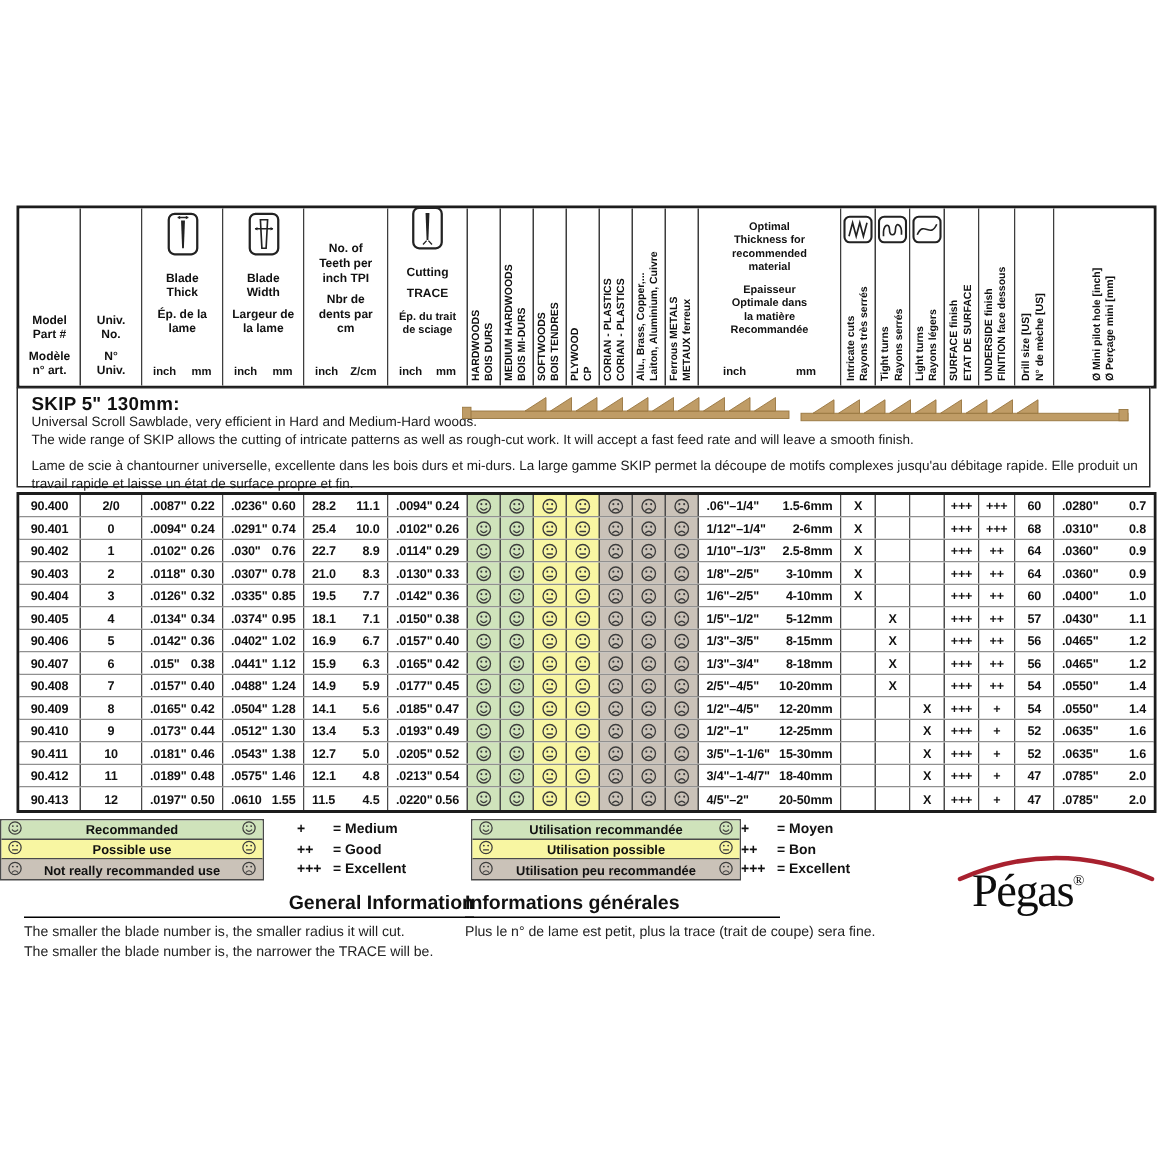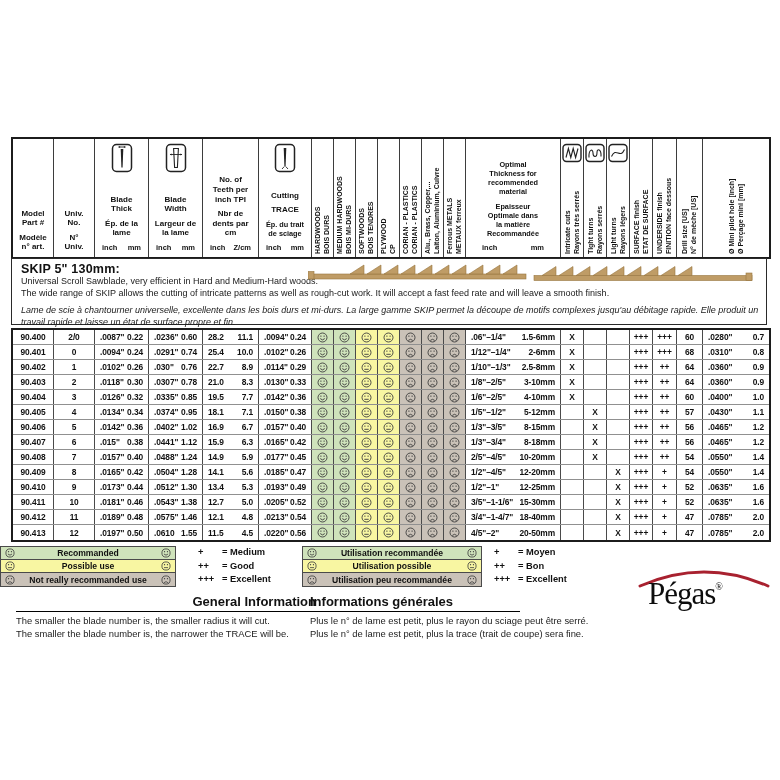--- a/index.html
+++ b/index.html
@@ -11,44 +11,44 @@
   .hcol{border-right:1px solid #3d3d3d;height:100%;box-sizing:border-box;display:flex;flex-direction:column;align-items:center;background:#fff;}
   .htable > .hcol:last-child, #right-cols > .hcol:last-child{border-right:none;}
   .hgroup{display:flex;height:100%;}
   .c-model{width:41px}.c-univ{width:41px}.c-thick{width:54px}.c-width{width:54px}.c-tpi{width:56px}.c-trace{width:53px}
   .c-mat{width:22px}.c-opt{width:95px}.c-turn{width:23px}.c-fin{width:23px}.c-under{width:24px}.c-drill{width:26px}.c-pilot{width:66px}
   .hc{justify-content:flex-end;gap:5px;padding-bottom:5px;text-align:center;}
   .hlab{font-size:8px;font-weight:bold;line-height:1.2;}
   .hlab-sm{font-size:7.3px;font-weight:bold;line-height:1.25;}
   .pre{white-space:pre-line;}
   .hicon{margin-top:4px;margin-bottom:auto;}
-  .units{display:flex;justify-content:space-between;width:100%;padding:0 7px;box-sizing:border-box;font-size:7.5px;font-weight:bold;}
+  .units{display:flex;justify-content:space-between;width:100%;padding:0 7px;box-sizing:border-box;font-size:7.5px;font-weight:bold;margin-top:14px;}
   .units i,.pair i,.mark-sym{font-style:normal;}
   .vtext{writing-mode:vertical-rl;transform:rotate(180deg);white-space:pre-line;font-size:7px;font-weight:bold;line-height:1.3;flex:1;padding:3px 0;box-sizing:border-box;text-align:left;}
   .turn-icon{margin-top:3px;height:22px;display:flex;align-items:center;justify-content:center;}
 
   
   .descbox{position:absolute;left:11px;top:258px;width:756px;height:67px;border:1.5px solid #2a2a2a;box-sizing:border-box;padding:3px 9px;background:#fff;}
   .desc-title{font-size:12.5px;font-weight:bold;letter-spacing:0.2px;}
   .desc-line{font-size:9px;line-height:1.32;color:#1a1a1a;}
-  .desc-fr{margin-top:5px;width:742px;font-style:italic;}
+  .desc-fr{margin-top:5px;width:742px;}
   #blade-holder{position:absolute;right:8px;top:2px;}
 
   
   .btable{position:absolute;left:11px;top:328px;width:756px;border:2px solid #1c1c1c;background:#fff;}
   .brow{display:flex;height:15px;border-bottom:1px solid #909090;box-sizing:border-box;}
   .btable .brow:last-child{border-bottom:none;justify-content:flex-end;}
   .bcell{border-right:1px solid #4a4a4a;box-sizing:border-box;display:flex;align-items:center;justify-content:center;font-size:8.4px;font-weight:bold;height:100%;background:#fff;letter-spacing:-0.1px;}
   .brow .bcell:last-child{border-right:none;}
   .pair{display:flex;justify-content:space-between;width:100%;padding:0 5px;box-sizing:border-box;}
 
   
   .legend-box{position:absolute;border:1px solid #4a4a4a;background:#fff;}
   #legend-en{left:0;top:546px;width:174px;}
-  #legend-fr{left:302px;top:546px;width:178px;}
+  #legend-fr{left:314px;top:546px;width:178px;}
   .lrow{display:flex;align-items:center;height:13px;border-bottom:1px solid #4a4a4a;padding:0 4px;box-sizing:border-box;}
   .legend-box .lrow:last-child{border-bottom:none;}
   .ltext{flex:1;text-align:center;font-size:8.6px;font-weight:bold;}
   .marks{position:absolute;font-size:9.3px;font-weight:bold;line-height:13.5px;}
   #marks-en{left:198px;top:546px;}
   #marks-fr{left:494px;top:546px;}
   .mark-row{display:flex;}
   .mark-sym{width:24px;}
 
   
@@ -1836,21 +1836,20 @@
       </div>
     </div>
 
   <div id="ginfo-en" class="ginfo">
     <h3>General Information</h3>
     <p>The smaller the blade number is, the smaller radius it will cut.</p>
     <p>The smaller the blade number is, the narrower the TRACE will be.</p>
   </div>
   <div id="ginfo-fr" class="ginfo">
     <h3>Informations générales</h3>
-    <p>Plus le n° de lame est petit, plus le rayon du sciage peut être serré.</p>
     <p>Plus le n° de lame est petit, plus la trace (trait de coupe) sera fine.</p>
   </div>
 
   <div id="logo">
     <svg class="arc" width="136" height="26" viewBox="0 0 136 26">
       <path d="M4 22 Q68 -6 132 22" fill="none" stroke="#a8212f" stroke-width="3" stroke-linecap="round"></path>
     </svg>
     <span class="word"><span>Pégas</span><span class="reg">®</span></span>
   </div>
 

